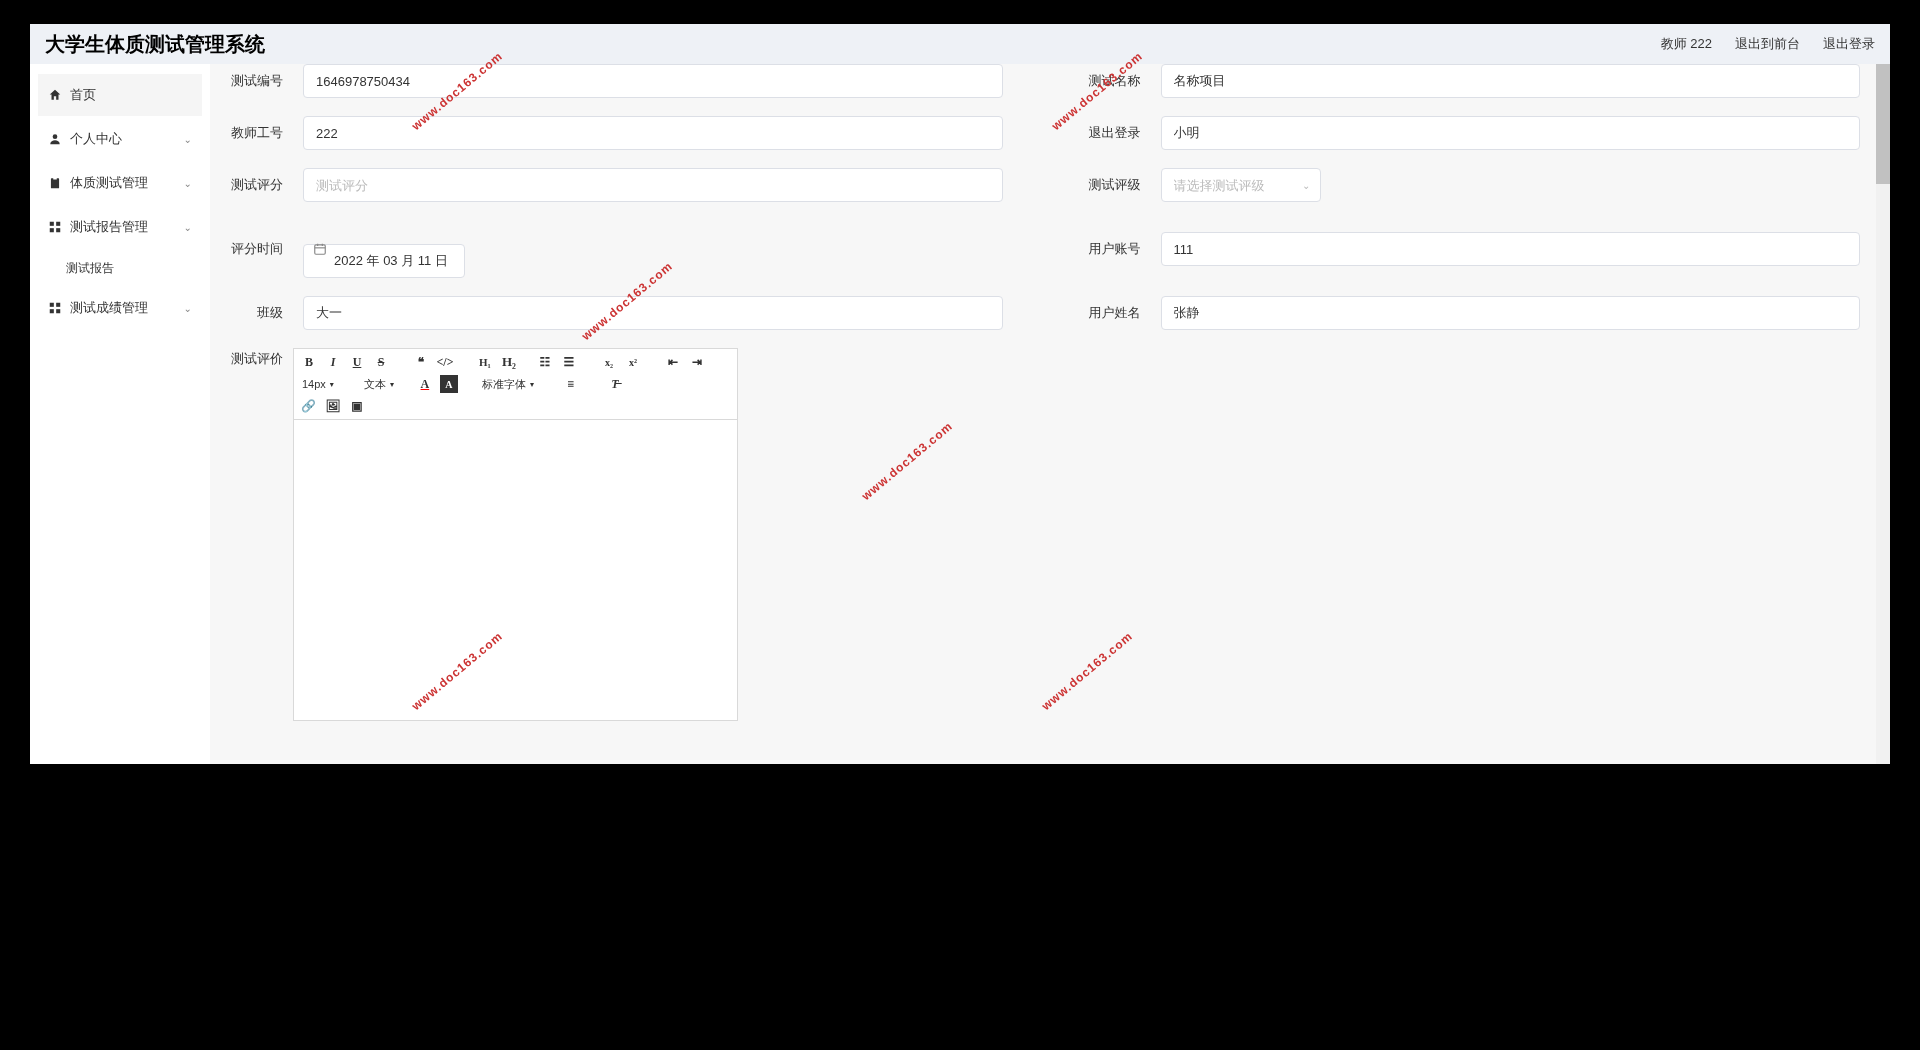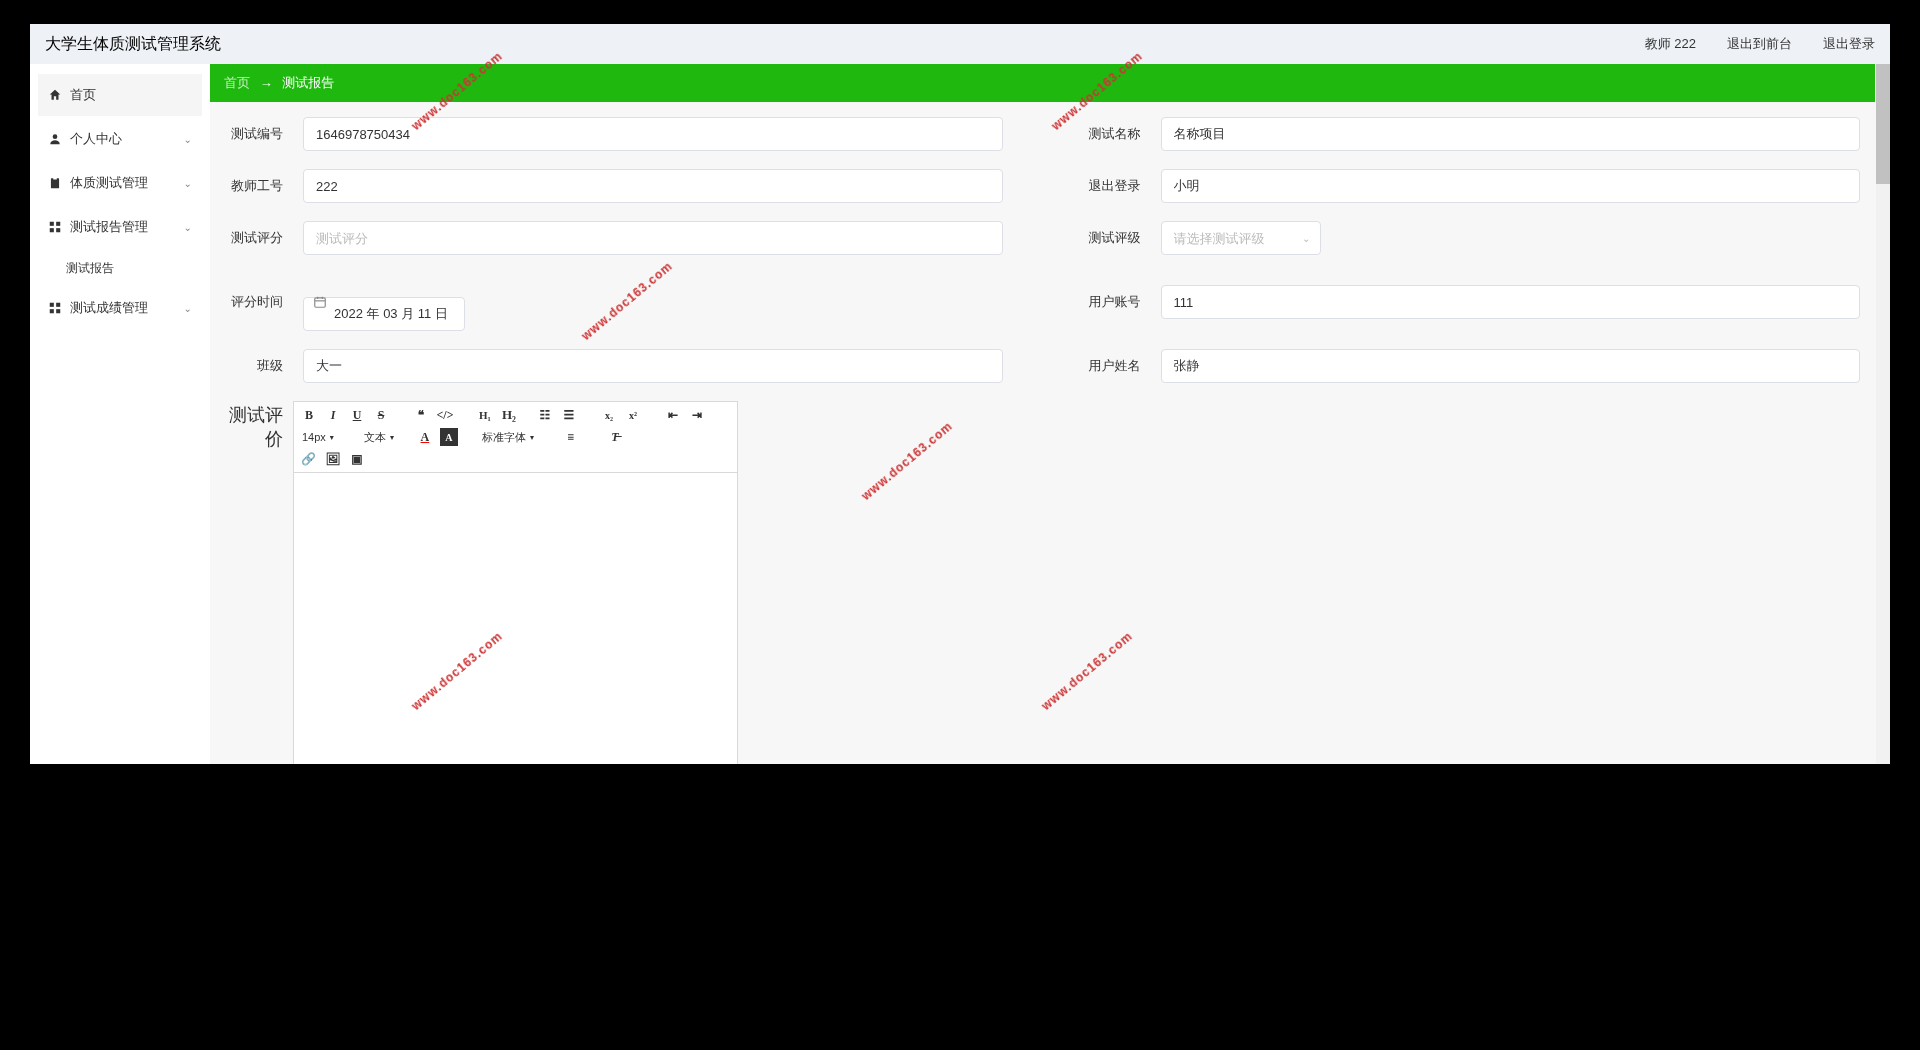--- a/index.html
+++ b/index.html
@@ -1,20 +1,20 @@
 <!DOCTYPE html>
 <html><head>
 <meta charset="utf-8">
 <style>
 * { box-sizing: border-box; margin: 0; padding: 0; }
 body { font-family: "Microsoft YaHei", Arial, sans-serif; background: #000; font-size: 13px; color: #333; }
 .window { background: #fff; margin: 24px 30px; position: relative; height: 740px; overflow: hidden; }
 .header { background: #eef1f6; height: 40px; display: flex; align-items: center; padding: 0 15px; justify-content: space-between; }
-.app-title { font-size: 16px; font-weight: normal; color: #000; }
-.header-right { display: flex; gap: 31px; font-size: 13px; color: #333; }
+.app-title { font-size: 20px; font-weight: bold; color: #000; }
+.header-right { display: flex; gap: 23px; font-size: 13px; color: #333; }
 .header-right span { cursor: pointer; }
 .body { display: flex; height: calc(100% - 40px); }
 .sidebar { width: 180px; background: #fff; padding: 10px 8px; }
 .nav-item { display: flex; align-items: center; justify-content: space-between; padding: 12px 10px; font-size: 13px; color: #333; cursor: pointer; margin-bottom: 2px; }
 .nav-item.active { background: #f5f5f5; }
 .nav-left { display: flex; align-items: center; gap: 8px; }
 .sub-nav { padding: 10px 10px 10px 28px; font-size: 12px; color: #333; cursor: pointer; }
 .chev { font-size: 10px; color: #888; }
 .icon-sm { width: 14px; height: 14px; display: inline-block; }
 .main { flex: 1; background: #f7f7f7; padding: 0 15px 15px 0; overflow: auto; }
@@ -27,21 +27,21 @@
 .form-label { width: 58px; text-align: right; font-size: 13px; color: #333; flex-shrink: 0; }
 .form-input { flex: 1; height: 34px; border: 1px solid #dcdfe6; border-radius: 4px; padding: 0 12px; font-size: 13px; color: #333; background: #fff; }
 .form-input::placeholder { color: #bbb; }
 .select-wrap { position: relative; width: 160px; }
 .select-wrap .form-input { width: 100%; color: #ef4444; padding-right: 28px; }
 .select-wrap .sel-chev { position: absolute; right: 10px; top: 50%; transform: translateY(-50%); font-size: 10px; color: #bbb; }
 .date-wrap { width: 162px; position: relative; }
 .date-wrap .form-input { width: 100%; padding-left: 30px; color: #333; margin-top: 24px; }
 .date-wrap .cal-icon { position: absolute; left: 10px; top: 50%; transform: translateY(-50%); width: 14px; height: 14px; }
 .editor-row { display: flex; gap: 10px; margin-top: 18px; }
-.editor-label { width: 58px; text-align: right; font-size: 18px; color: #333; padding-top: 2px; flex-shrink: 0; }
+.editor-label { width: 58px; text-align: right; font-size: 13px; color: #333; padding-top: 2px; flex-shrink: 0; }
 .editor { width: 445px; border: 1px solid #d9d9d9; background: #fff; }
 .toolbar { border-bottom: 1px solid #d9d9d9; padding: 4px 6px; display: flex; flex-wrap: wrap; align-items: center; gap: 2px 6px; font-size: 12px; }
 .tb-btn { width: 18px; height: 18px; display: inline-flex; align-items: center; justify-content: center; cursor: pointer; font-weight: bold; font-family: Georgia, serif; }
 .tb-sel { display: inline-flex; align-items: center; gap: 4px; font-size: 11px; cursor: pointer; padding: 0 2px; }
 .tb-sel .tri { font-size: 8px; }
 .editor-content { min-height: 300px; padding: 8px; }
 .scrollbar { position: absolute; right: 0; top: 40px; bottom: 0; width: 14px; background: #f1f1f1; }
 .scrollbar-thumb { background: #c1c1c1; width: 100%; height: 120px; }
 .watermark { position: absolute; color: #cc3333; font-size: 12px; font-weight: bold; letter-spacing: 1px; transform: rotate(-40deg); pointer-events: none; }
 </style>
@@ -108,25 +108,20 @@
               <rect x="3" y="14" width="7" height="7"></rect>
               <rect x="14" y="14" width="7" height="7"></rect>
             </svg>
           <span>测试成绩管理</span>
         </div>
         <span class="chev">⌄</span>
       </div>
     </div>
 
     <div class="main">
-      <div class="breadcrumb">
-        <span class="home-link">首页</span>
-        <span class="arrow">→</span>
-        <span>测试报告</span>
-      </div>
 
       <div class="form-area">
         <div class="form-grid">
           <div class="form-row">
             <div class="form-label">测试编号</div>
             <input class="form-input" value="1646978750434" style="">
           </div>
           <div class="form-row">
             <div class="form-label">测试名称</div>
             <input class="form-input" value="名称项目" style="">

